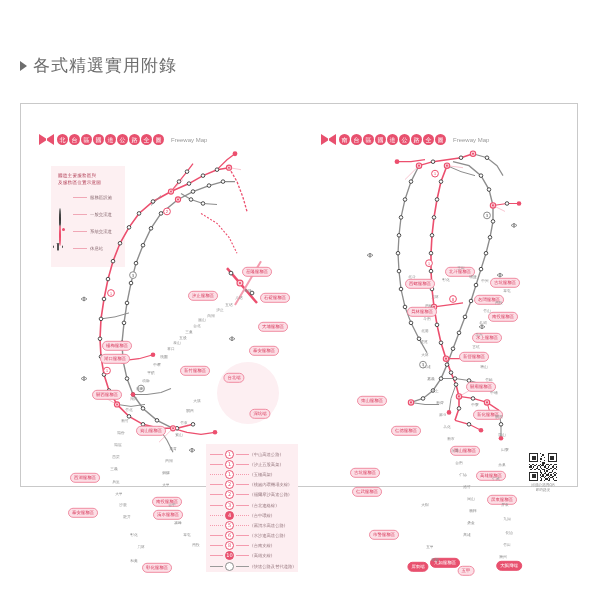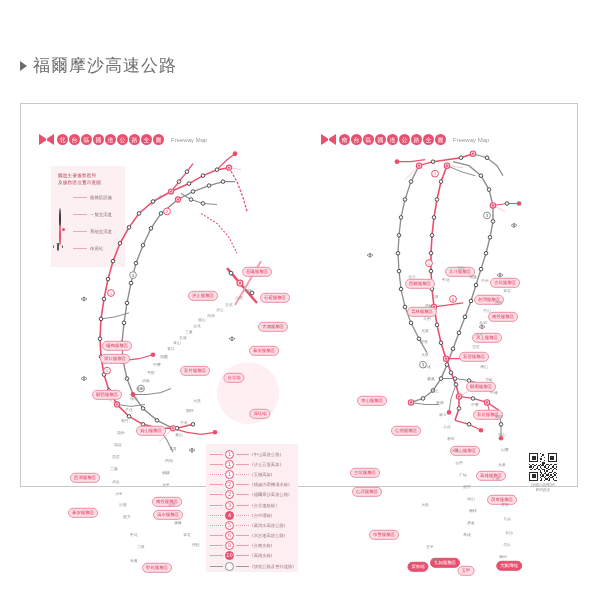--- a/index.html
+++ b/index.html
@@ -114,21 +114,21 @@
   
   .qr-block{position:absolute;left:505px;top:349px;width:34px;text-align:center;}
   .qr-img{width:28px;height:28px;margin:0 auto;display:block;}
   .qr-cap{color:#8d8d8d;font-size:3.6px;line-height:1.5;margin-top:2px;}
 </style>
 </head>
 <body>
 
 <div class="page-heading">
   <span class="heading-bullet"></span>
-  <span>福爾摩沙高速公路</span>
+  <span>各式精選實用附錄</span>
 </div>
 
 <div class="sheet">
 
   <div class="map-panel map-left">
 
     <div class="stamp-title" style="left:18px;top:30px;">
       <span class="stamp-bow"></span>
       <span class="stamp">北</span>
       <span class="stamp">台</span>

